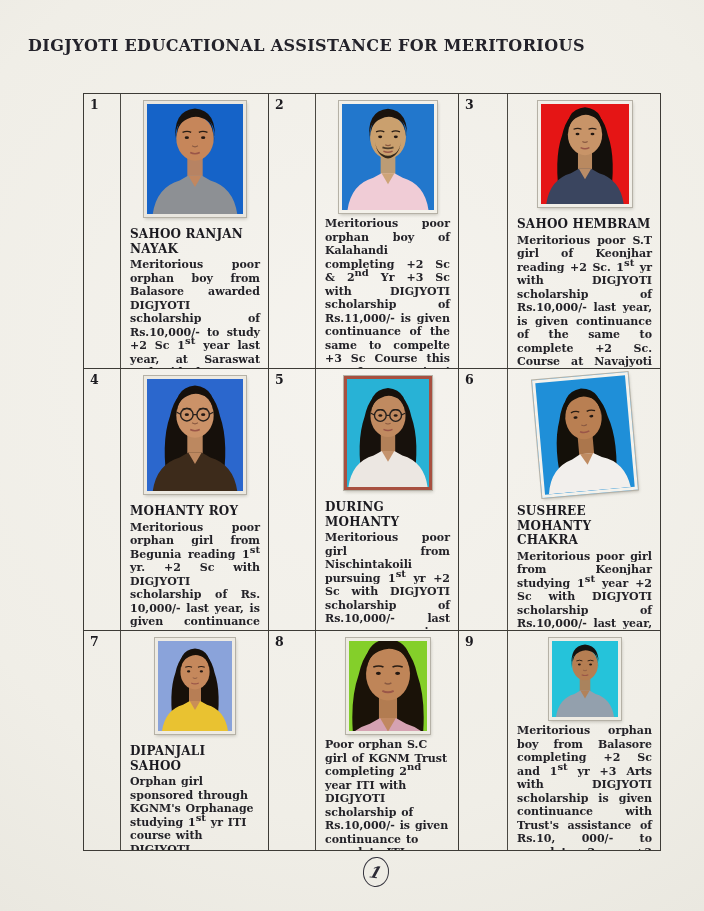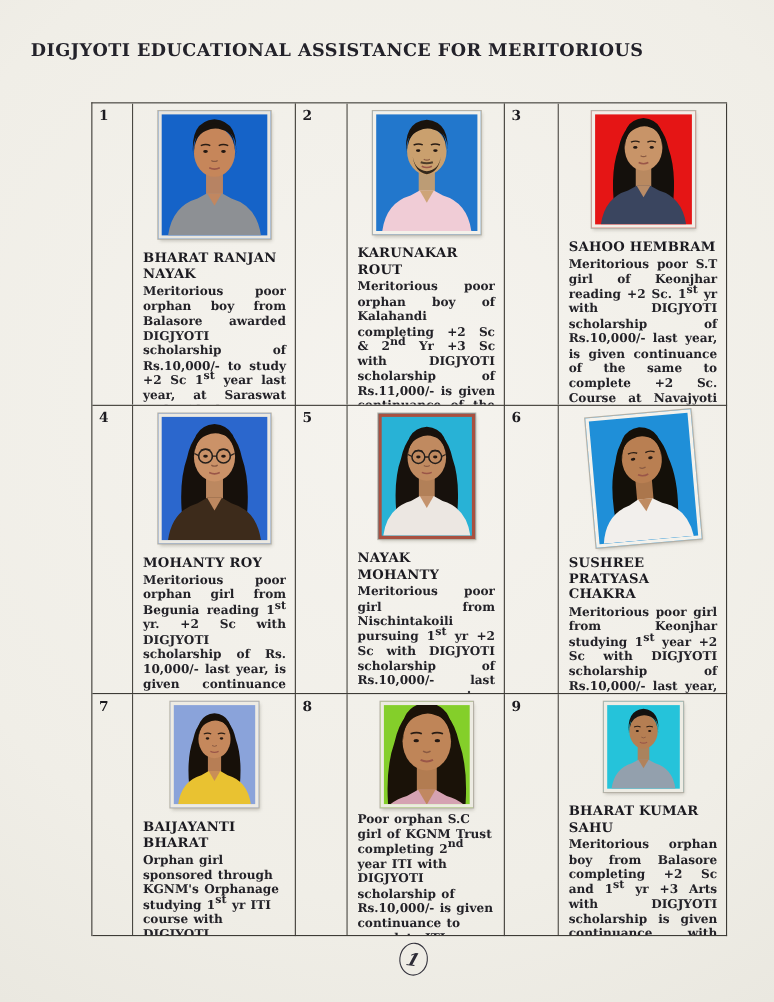--- a/index.html
+++ b/index.html
@@ -104,21 +104,21 @@
               <g class="g-beard">
                 <path d="M36,46 Q38,62 50,64 Q62,62 64,46 Q62,60 50,61 Q38,60 36,46 Z" fill="var(--hair)" opacity="0.85"></path>
                 <path d="M44,52 Q50,54 56,52" stroke="var(--hair)" stroke-width="2" fill="none" opacity="0.7"></path>
               </g>
               <path d="M6,120 Q10,92 34,85 L43,80 L57,80 L66,85 Q90,92 94,120 Z" fill="var(--shirt)"></path>
               <path d="M43,80 L50,92 L57,80" fill="var(--skin)" opacity="0.9"></path>
             </g>
           </svg>
         </span>
       </div>
-      <div class="cell-name">BHARAT RANJAN NAYAK</div>
+      <div class="cell-name">SAHOO RANJAN NAYAK</div>
       <div class="cell-body">Meritorious poor orphan boy from Balasore awarded DIGJYOTI scholarship of Rs.10,000/- to study +2 Sc 1<sup>st</sup> year last year, at Saraswat Mahavidyalaya, Anantapur, is given continuance of the same scholarship to complete +2 Sc. Course.</div>
     </div>
   </div>
 
   <div class="cell">
     <div class="numcol">2</div>
     <div class="content">
       <div class="photo-wrap">
         <span class="photo has-beard" style="--bg: #2277cc; --frame: #f3f1ea; --shirt: #f0ccd6; --hair: #1a130d; --skin: #caa06e; width: 92px; height: 106px;">
           <svg viewBox="0 0 100 120" preserveAspectRatio="xMidYMax slice" style="width: 100%; height: 100%;">
@@ -144,21 +144,20 @@
               <g class="g-beard">
                 <path d="M36,46 Q38,62 50,64 Q62,62 64,46 Q62,60 50,61 Q38,60 36,46 Z" fill="var(--hair)" opacity="0.85"></path>
                 <path d="M44,52 Q50,54 56,52" stroke="var(--hair)" stroke-width="2" fill="none" opacity="0.7"></path>
               </g>
               <path d="M6,120 Q10,92 34,85 L43,80 L57,80 L66,85 Q90,92 94,120 Z" fill="var(--shirt)"></path>
               <path d="M43,80 L50,92 L57,80" fill="var(--skin)" opacity="0.9"></path>
             </g>
           </svg>
         </span>
       </div>
-      <div class="cell-name">KARUNAKAR ROUT</div>
       <div class="cell-body">Meritorious poor orphan boy of Kalahandi completing +2 Sc &amp; 2<sup>nd</sup> Yr +3 Sc with DIGJYOTI scholarship of Rs.11,000/- is given continuance of the same to compelte +3 Sc Course this year from Navajyoti +3 Sc. College, Bhubaneswar</div>
     </div>
   </div>
 
   <div class="cell">
     <div class="numcol">3</div>
     <div class="content">
       <div class="photo-wrap">
         <span class="photo has-longhair" style="--bg: #e51515; --frame: #f1efe8; --shirt: #3a455f; --hair: #14100c; --skin: #c89468; width: 88px; height: 100px;">
           <svg viewBox="0 0 100 120" preserveAspectRatio="xMidYMax slice" style="width: 100%; height: 100%;">
@@ -264,21 +263,21 @@
               <g class="g-beard">
                 <path d="M36,46 Q38,62 50,64 Q62,62 64,46 Q62,60 50,61 Q38,60 36,46 Z" fill="var(--hair)" opacity="0.85"></path>
                 <path d="M44,52 Q50,54 56,52" stroke="var(--hair)" stroke-width="2" fill="none" opacity="0.7"></path>
               </g>
               <path d="M6,120 Q10,92 34,85 L43,80 L57,80 L66,85 Q90,92 94,120 Z" fill="var(--shirt)"></path>
               <path d="M43,80 L50,92 L57,80" fill="var(--skin)" opacity="0.9"></path>
             </g>
           </svg>
         </span>
       </div>
-      <div class="cell-name">NAYAK MOHANTY</div>
+      <div class="cell-name">DURING MOHANTY</div>
       <div class="cell-body"> Meritorious poor girl from Nischintakoili pursuing 1<sup>st</sup> yr +2 Sc with DIGJYOTI scholarship of Rs.10,000/- last year, given continuance of the same to complete her +2 Sc. course this year at Tetrihedron Jr. College, Tangi</div>
     </div>
   </div>
 
   <div class="cell">
     <div class="numcol">6</div>
     <div class="content">
       <div class="photo-wrap">
         <span class="photo has-longhair" style="--bg: #1f8fd8; --frame: #f4f2ec; --shirt: #f2efec; --hair: #141009; --skin: #b97f52; width: 90px; height: 112px; transform: rotate(-5deg);">
           <svg viewBox="0 0 100 120" preserveAspectRatio="xMidYMax slice" style="width: 100%; height: 100%;">
@@ -304,21 +303,21 @@
               <g class="g-beard">
                 <path d="M36,46 Q38,62 50,64 Q62,62 64,46 Q62,60 50,61 Q38,60 36,46 Z" fill="var(--hair)" opacity="0.85"></path>
                 <path d="M44,52 Q50,54 56,52" stroke="var(--hair)" stroke-width="2" fill="none" opacity="0.7"></path>
               </g>
               <path d="M6,120 Q10,92 34,85 L43,80 L57,80 L66,85 Q90,92 94,120 Z" fill="var(--shirt)"></path>
               <path d="M43,80 L50,92 L57,80" fill="var(--skin)" opacity="0.9"></path>
             </g>
           </svg>
         </span>
       </div>
-      <div class="cell-name">SUSHREE PRATYASA CHAKRA</div>
+      <div class="cell-name">SUSHREE MOHANTY CHAKRA</div>
       <div class="cell-body">Meritorious poor girl from Keonjhar studying 1<sup>st</sup> year +2 Sc with DIGJYOTI scholarship of Rs.10,000/- last year, is given continuance to complete her +2 Sc course this year at Tetrahedron Jr. College, Tangi.</div>
     </div>
   </div>
 
   <div class="cell">
     <div class="numcol">7</div>
     <div class="content">
       <div class="photo-wrap">
         <span class="photo has-longhair" style="--bg: #8aa3da; --frame: #eeebe3; --shirt: #e9c231; --hair: #171009; --skin: #c5885c; width: 74px; height: 90px;">
           <svg viewBox="0 0 100 120" preserveAspectRatio="xMidYMax slice" style="width: 100%; height: 100%;">
@@ -344,21 +343,21 @@
               <g class="g-beard">
                 <path d="M36,46 Q38,62 50,64 Q62,62 64,46 Q62,60 50,61 Q38,60 36,46 Z" fill="var(--hair)" opacity="0.85"></path>
                 <path d="M44,52 Q50,54 56,52" stroke="var(--hair)" stroke-width="2" fill="none" opacity="0.7"></path>
               </g>
               <path d="M6,120 Q10,92 34,85 L43,80 L57,80 L66,85 Q90,92 94,120 Z" fill="var(--shirt)"></path>
               <path d="M43,80 L50,92 L57,80" fill="var(--skin)" opacity="0.9"></path>
             </g>
           </svg>
         </span>
       </div>
-      <div class="cell-name">BAIJAYANTI BHARAT</div>
+      <div class="cell-name">DIPANJALI SAHOO</div>
       <div class="cell-body left">Orphan girl sponsored through KGNM's Orphanage studying 1<sup>st</sup> yr ITI course with DIGJYOTI scholarship of Rs.10,000/- given continuation to complete 2 year ITI course this year</div>
     </div>
   </div>
 
   <div class="cell">
     <div class="numcol">8</div>
     <div class="content">
       <div class="photo-wrap">
         <span class="photo has-longhair has-closeup" style="--bg: #84cf2a; --frame: #edebe2; --shirt: #d5a2b2; --hair: #1a1208; --skin: #bf8558; width: 78px; height: 90px;">
           <svg viewBox="0 0 100 120" preserveAspectRatio="xMidYMax slice" style="width: 100%; height: 100%;">
@@ -423,21 +422,20 @@
               <g class="g-beard">
                 <path d="M36,46 Q38,62 50,64 Q62,62 64,46 Q62,60 50,61 Q38,60 36,46 Z" fill="var(--hair)" opacity="0.85"></path>
                 <path d="M44,52 Q50,54 56,52" stroke="var(--hair)" stroke-width="2" fill="none" opacity="0.7"></path>
               </g>
               <path d="M6,120 Q10,92 34,85 L43,80 L57,80 L66,85 Q90,92 94,120 Z" fill="var(--shirt)"></path>
               <path d="M43,80 L50,92 L57,80" fill="var(--skin)" opacity="0.9"></path>
             </g>
           </svg>
         </span>
       </div>
-      <div class="cell-name">BHARAT KUMAR SAHU</div>
       <div class="cell-body">Meritorious orphan boy from Balasore completing +2 Sc and 1<sup>st</sup> yr +3 Arts with DIGJYOTI scholarship is given continuance with Trust's assistance of Rs.10, 000/- to complete 2 yr +3 Arts this year.</div>
     </div>
   </div>
 </div>
 
   <div class="pageno">
     <span>1</span>
   </div>
 </div>
 

